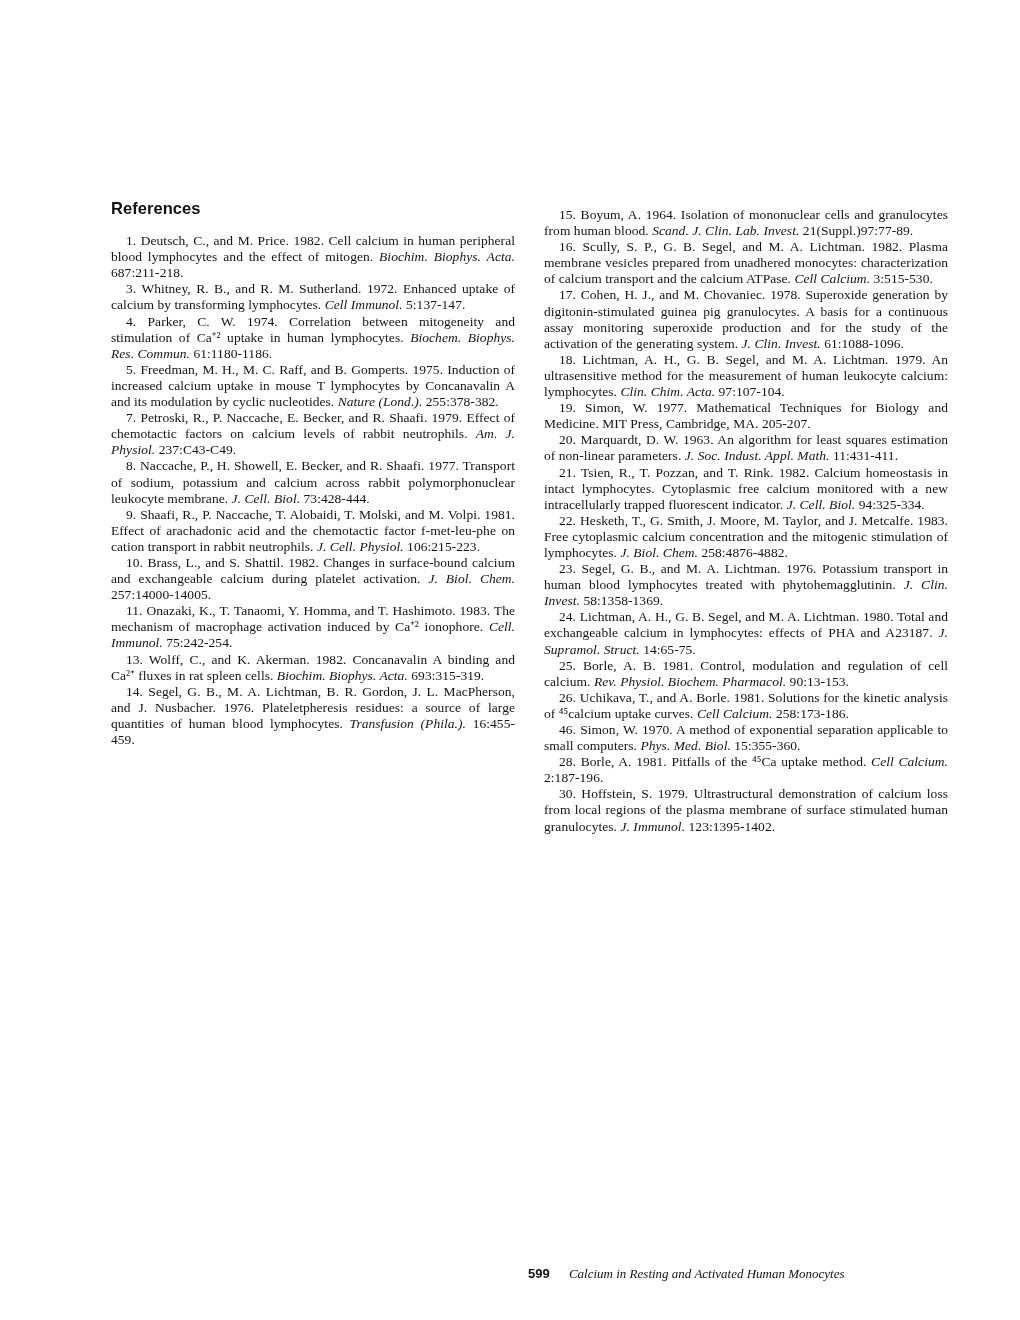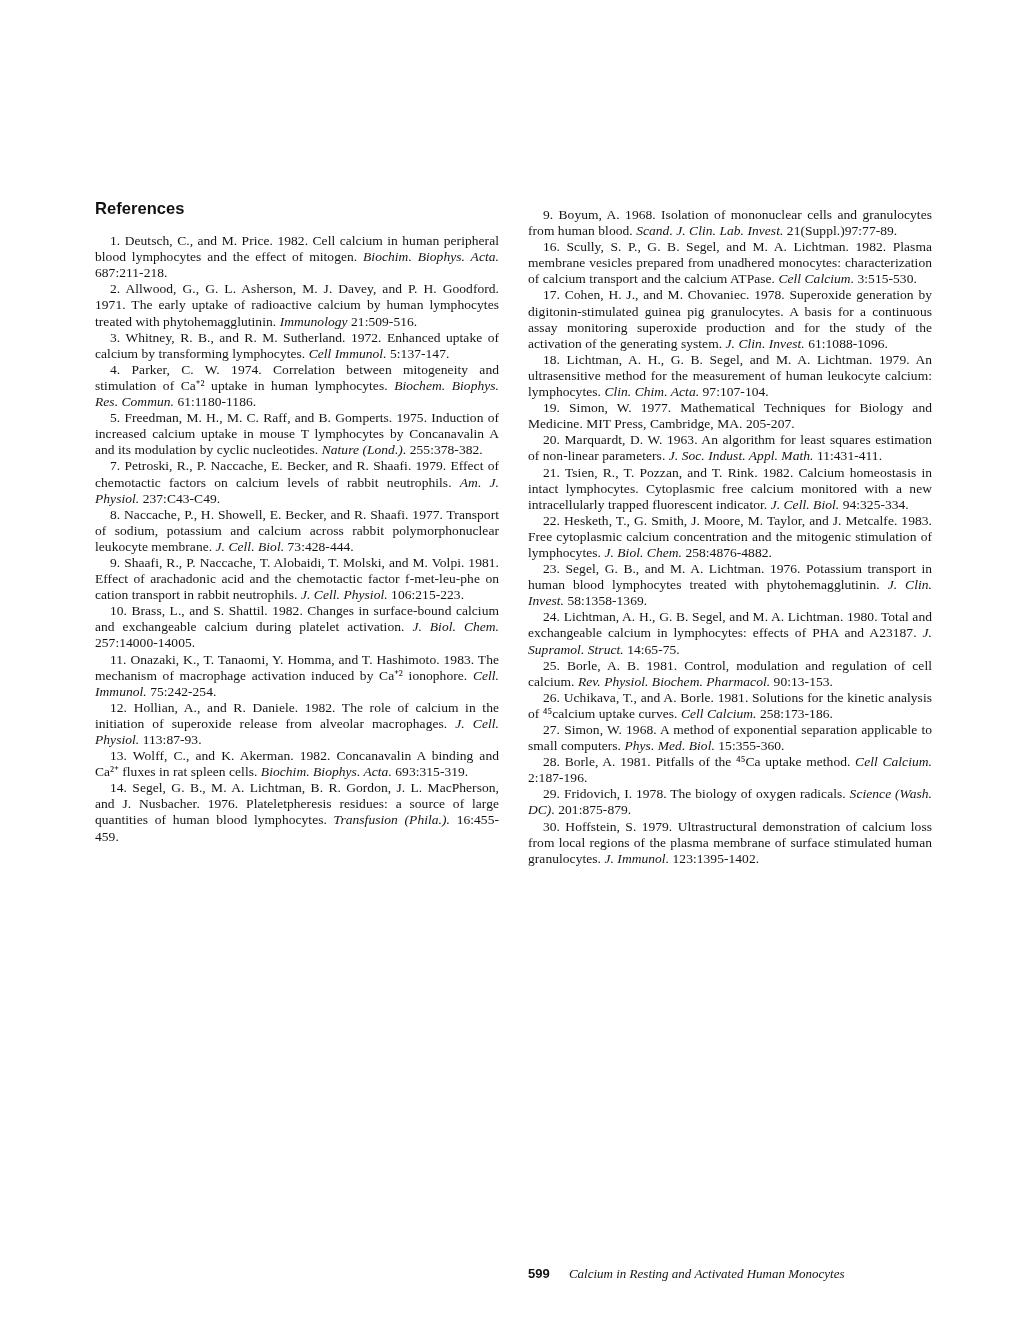--- a/index.html
+++ b/index.html
@@ -16,20 +16,21 @@
     inset: 0;
     background: #ffffff;
   }
   .col {
     position: absolute;
     width: 404px;
     text-align: justify;
     font-size: 13.5px;
     line-height: 16.1px;
     letter-spacing: 0.05px;
+    margin-left: 16px;
   }
   .col-left  { left: 95px;  top: 200px; }
   .col-right { left: 528px; top: 207px; }
   .refs-heading {
     font-family: "Liberation Sans", sans-serif;
     font-weight: bold;
     font-size: 16.5px;
     text-align: left;
     margin-bottom: 17px;
     color: #111111;
@@ -56,52 +57,49 @@
 </style>
 </head>
 <body>
 
 <div class="page">
 
   <div class="col col-left">
     <h2 class="refs-heading">References</h2>
     <div id="refs-left">
         <p class="ref"><span>1. Deutsch, C., and M. Price. 1982. Cell calcium in human peripheral blood lymphocytes and the effect of mitogen. </span><span class="jrnl">Biochim. Biophys. Acta.</span><span> 687:211-218.</span></p>
-        <p class="ref"><span>2. Allwood, G., G. L. Asherson, M. J. Davey, and P. H. Goodford. 1971. The early uptake of radioactive calcium by human lymphocytes treated with phytohemagglutinin. </span><span class="jrnl">Immunology</span><span> 21:509-516.</span></p>
         <p class="ref"><span>3. Whitney, R. B., and R. M. Sutherland. 1972. Enhanced uptake of calcium by transforming lymphocytes. </span><span class="jrnl">Cell Immunol.</span><span> 5:137-147.</span></p>
         <p class="ref"><span>4. Parker, C. W. 1974. Correlation between mitogeneity and stimulation of Ca⁺² uptake in human lymphocytes. </span><span class="jrnl">Biochem. Biophys. Res. Commun.</span><span> 61:1180-1186.</span></p>
         <p class="ref"><span>5. Freedman, M. H., M. C. Raff, and B. Gomperts. 1975. Induction of increased calcium uptake in mouse T lymphocytes by Concanavalin A and its modulation by cyclic nucleotides. </span><span class="jrnl">Nature (Lond.).</span><span> 255:378-382.</span></p>
         <p class="ref"><span>7. Petroski, R., P. Naccache, E. Becker, and R. Shaafi. 1979. Effect of chemotactic factors on calcium levels of rabbit neutrophils. </span><span class="jrnl">Am. J. Physiol.</span><span> 237:C43-C49.</span></p>
         <p class="ref"><span>8. Naccache, P., H. Showell, E. Becker, and R. Shaafi. 1977. Transport of sodium, potassium and calcium across rabbit polymorphonuclear leukocyte membrane. </span><span class="jrnl">J. Cell. Biol.</span><span> 73:428-444.</span></p>
         <p class="ref"><span>9. Shaafi, R., P. Naccache, T. Alobaidi, T. Molski, and M. Volpi. 1981. Effect of arachadonic acid and the chemotactic factor f-met-leu-phe on cation transport in rabbit neutrophils. </span><span class="jrnl">J. Cell. Physiol.</span><span> 106:215-223.</span></p>
         <p class="ref"><span>10. Brass, L., and S. Shattil. 1982. Changes in surface-bound calcium and exchangeable calcium during platelet activation. </span><span class="jrnl">J. Biol. Chem.</span><span> 257:14000-14005.</span></p>
         <p class="ref"><span>11. Onazaki, K., T. Tanaomi, Y. Homma, and T. Hashimoto. 1983. The mechanism of macrophage activation induced by Ca⁺² ionophore. </span><span class="jrnl">Cell. Immunol.</span><span> 75:242-254.</span></p>
-        <p class="ref"><span>12. Hollian, A., and R. Daniele. 1982. The role of calcium in the initiation of superoxide release from alveolar macrophages. </span><span class="jrnl">J. Cell. Physiol.</span><span> 113:87-93.</span></p>
         <p class="ref"><span>13. Wolff, C., and K. Akerman. 1982. Concanavalin A binding and Ca²⁺ fluxes in rat spleen cells. </span><span class="jrnl">Biochim. Biophys. Acta.</span><span> 693:315-319.</span></p>
         <p class="ref"><span>14. Segel, G. B., M. A. Lichtman, B. R. Gordon, J. L. MacPherson, and J. Nusbacher. 1976. Plateletpheresis residues: a source of large quantities of human blood lymphocytes. </span><span class="jrnl">Transfusion (Phila.).</span><span> 16:455-459.</span></p>
       </div>
   </div>
 
   <div class="col col-right">
     <div id="refs-right">
-        <p class="ref"><span>9. Boyum, A. 1968. Isolation of mononuclear cells and granulocytes from human blood. </span><span class="jrnl">Scand. J. Clin. Lab. Invest.</span><span> 21(Suppl.)97:77-89.</span></p>
+        <p class="ref"><span>15. Boyum, A. 1964. Isolation of mononuclear cells and granulocytes from human blood. </span><span class="jrnl">Scand. J. Clin. Lab. Invest.</span><span> 21(Suppl.)97:77-89.</span></p>
         <p class="ref"><span>16. Scully, S. P., G. B. Segel, and M. A. Lichtman. 1982. Plasma membrane vesicles prepared from unadhered monocytes: characterization of calcium transport and the calcium ATPase. </span><span class="jrnl">Cell Calcium.</span><span> 3:515-530.</span></p>
         <p class="ref"><span>17. Cohen, H. J., and M. Chovaniec. 1978. Superoxide generation by digitonin-stimulated guinea pig granulocytes. A basis for a continuous assay monitoring superoxide production and for the study of the activation of the generating system. </span><span class="jrnl">J. Clin. Invest.</span><span> 61:1088-1096.</span></p>
         <p class="ref"><span>18. Lichtman, A. H., G. B. Segel, and M. A. Lichtman. 1979. An ultrasensitive method for the measurement of human leukocyte calcium: lymphocytes. </span><span class="jrnl">Clin. Chim. Acta.</span><span> 97:107-104.</span></p>
         <p class="ref"><span>19. Simon, W. 1977. Mathematical Techniques for Biology and Medicine. MIT Press, Cambridge, MA. 205-207.</span></p>
         <p class="ref"><span>20. Marquardt, D. W. 1963. An algorithm for least squares estimation of non-linear parameters. </span><span class="jrnl">J. Soc. Indust. Appl. Math.</span><span> 11:431-411.</span></p>
         <p class="ref"><span>21. Tsien, R., T. Pozzan, and T. Rink. 1982. Calcium homeostasis in intact lymphocytes. Cytoplasmic free calcium monitored with a new intracellularly trapped fluorescent indicator. </span><span class="jrnl">J. Cell. Biol.</span><span> 94:325-334.</span></p>
         <p class="ref"><span>22. Hesketh, T., G. Smith, J. Moore, M. Taylor, and J. Metcalfe. 1983. Free cytoplasmic calcium concentration and the mitogenic stimulation of lymphocytes. </span><span class="jrnl">J. Biol. Chem.</span><span> 258:4876-4882.</span></p>
         <p class="ref"><span>23. Segel, G. B., and M. A. Lichtman. 1976. Potassium transport in human blood lymphocytes treated with phytohemagglutinin. </span><span class="jrnl">J. Clin. Invest.</span><span> 58:1358-1369.</span></p>
         <p class="ref"><span>24. Lichtman, A. H., G. B. Segel, and M. A. Lichtman. 1980. Total and exchangeable calcium in lymphocytes: effects of PHA and A23187. </span><span class="jrnl">J. Supramol. Struct.</span><span> 14:65-75.</span></p>
         <p class="ref"><span>25. Borle, A. B. 1981. Control, modulation and regulation of cell calcium. </span><span class="jrnl">Rev. Physiol. Biochem. Pharmacol.</span><span> 90:13-153.</span></p>
         <p class="ref"><span>26. Uchikava, T., and A. Borle. 1981. Solutions for the kinetic analysis of ⁴⁵calcium uptake curves. </span><span class="jrnl">Cell Calcium.</span><span> 258:173-186.</span></p>
-        <p class="ref"><span>27. Simon, W. 1968. A method of exponential separation applicable to small computers. </span><span class="jrnl">Phys. Med. Biol.</span><span> 15:355-360.</span></p>
+        <p class="ref"><span>46. Simon, W. 1970. A method of exponential separation applicable to small computers. </span><span class="jrnl">Phys. Med. Biol.</span><span> 15:355-360.</span></p>
         <p class="ref"><span>28. Borle, A. 1981. Pitfalls of the ⁴⁵Ca uptake method. </span><span class="jrnl">Cell Calcium.</span><span> 2:187-196.</span></p>
-        <p class="ref"><span>29. Fridovich, I. 1978. The biology of oxygen radicals. </span><span class="jrnl">Science (Wash. DC).</span><span> 201:875-879.</span></p>
         <p class="ref"><span>30. Hoffstein, S. 1979. Ultrastructural demonstration of calcium loss from local regions of the plasma membrane of surface stimulated human granulocytes. </span><span class="jrnl">J. Immunol.</span><span> 123:1395-1402.</span></p>
       </div>
   </div>
 
   <div class="footer">
     <span class="pagenum">599</span>
     <span class="runtitle">Calcium in Resting and Activated Human Monocytes</span>
   </div>
 
 </div>

